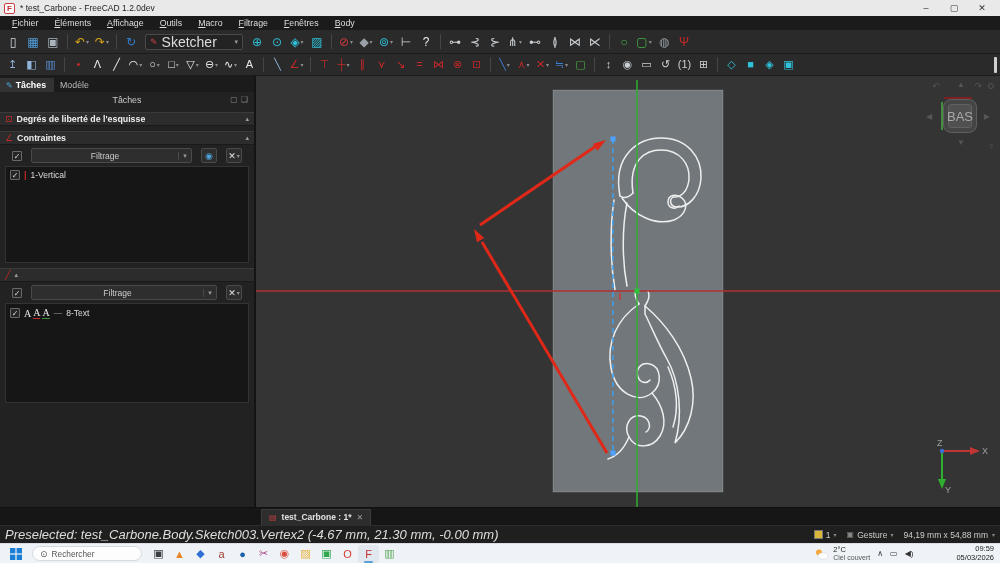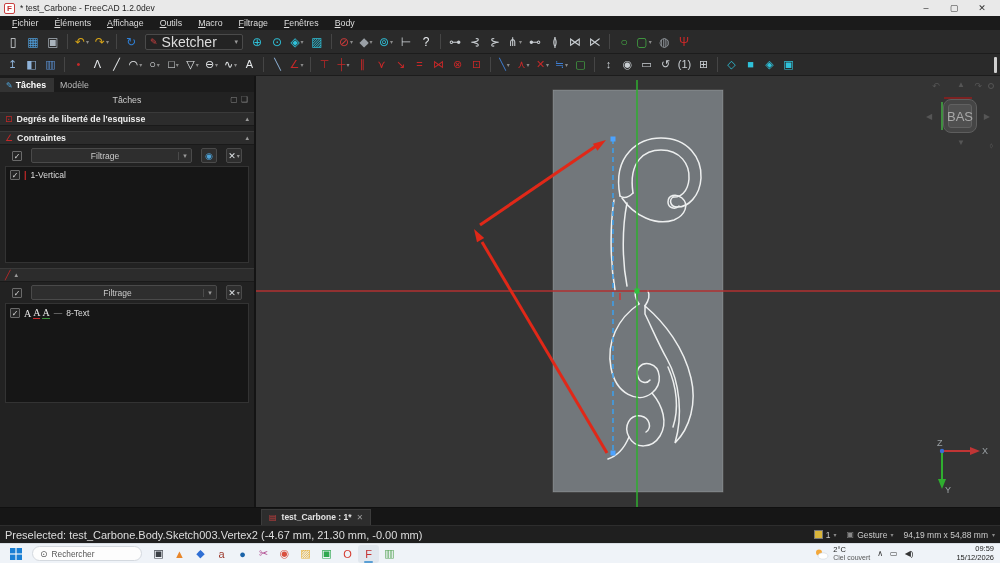--- a/index.html
+++ b/index.html
@@ -89,21 +89,21 @@
   .triad { position:absolute; right:12px; bottom:12px; }
 
   
   .doc-tabbar { height:18px; background:#161616; border-top:1px solid #101010; display:flex; align-items:center; padding-left:261px; flex:0 0 auto; }
   .doc-tab { height:16px; background:#2d2d2d; border:1px solid #3c3c3c; border-bottom:none; display:flex; align-items:center; gap:5px; padding:0 7px; font-size:8.5px; color:#e2e2e2; font-weight:bold; }
   .doc-tab-icon { color:#d04040; font-size:8px; }
   .doc-tab-close { color:#999; font-size:8px; font-weight:normal; }
 
   
   .statusbar { height:18px; background:#1f1f1f; border-top:1px solid #2d2d2d; display:flex; align-items:center; padding:0 5px; flex:0 0 auto; }
-  .status-msg { font-size:11px; color:#ddd; }
+  .status-msg { font-size:13px; color:#ddd;font-style:italic; }
   .status-right { margin-left:auto; display:flex; align-items:center; gap:10px; }
   .layer-chip { display:flex; align-items:center; gap:3px; font-size:8.5px; color:#ccc; }
   .layer-swatch { width:9px; height:9px; background:#d9b53a; border:1px solid #777; }
   .nav-chip { display:flex; align-items:center; gap:3px; font-size:8.5px; color:#ccc; }
   .chip-caret { font-size:6px; color:#888; }
   .dims { font-size:8.5px; color:#ccc; display:flex; gap:4px; align-items:center; }
 
   
   .taskbar { height:20px; background:#eff3f8; border-top:1px solid #d9dee4; display:flex; align-items:center; padding:0 6px; color:#222; flex:0 0 auto; }
   .start-btn { width:20px; display:flex; justify-content:center; }
@@ -538,18 +538,18 @@
         <span class="weather-txt">
           <span class="weather-temp">2°C</span>
           <span class="weather-cond">Ciel couvert</span>
         </span>
       </span>
       <span class="tray-glyph">∧</span>
       <span class="tray-glyph">▭</span>
       <span class="tray-glyph">◀)</span>
       <span class="clock">
         <div>09:59</div>
-        <div>15/12/2026</div>
+        <div>05/03/2026</div>
       </span>
     </span>
   </div>
 
 </div>
 
 </body></html>

